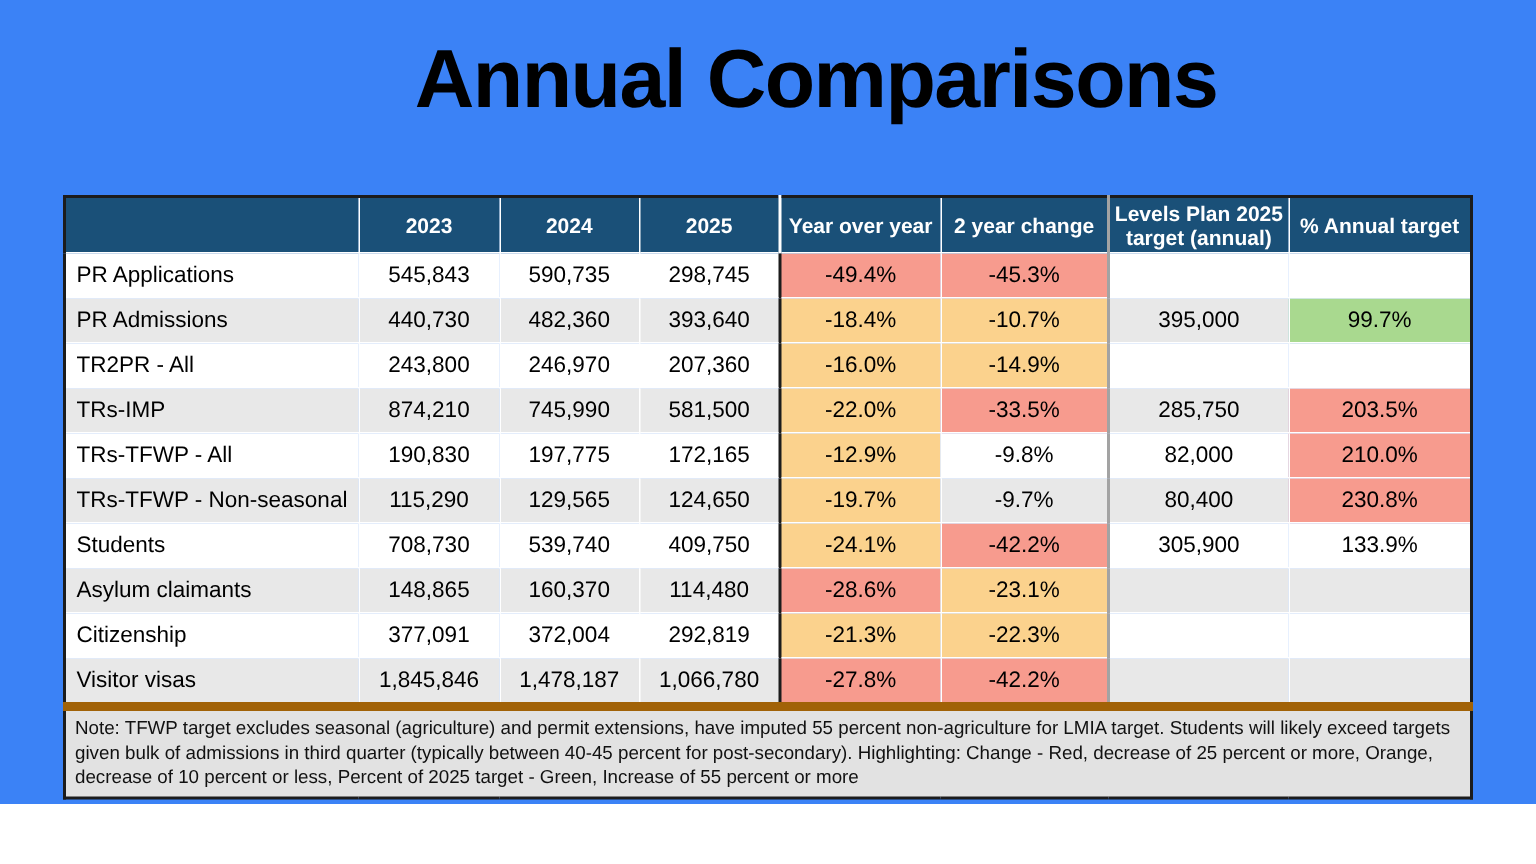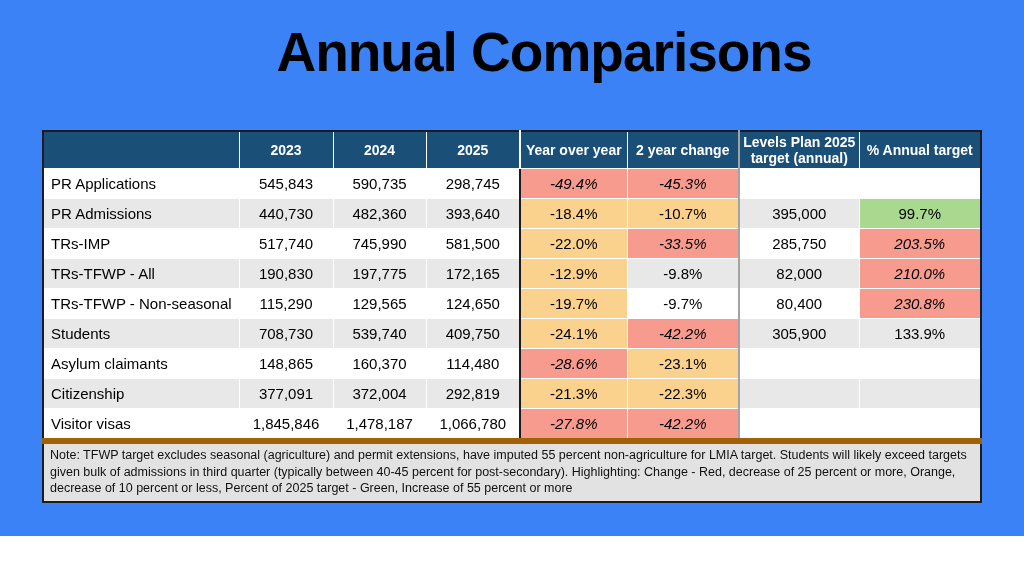--- a/index.html
+++ b/index.html
@@ -21,21 +21,21 @@
     height:36px; padding:0 3px; text-align:center; line-height:1.15;
     border:1px solid #fff;
   }
   th.first { border-left:2px solid #1c1c1c; }
   td {
     font-size:15px; color:#000; height:29px; padding:0 6px;
     text-align:center; border:1px solid #fff; background:#fff;
   }
   td.label { text-align:left; padding-left:7px;margin-left:32px; }
   #body-rows tr:nth-child(even) td { background:var(--row-stripe); }
-  td.hl-red    { background:var(--red-highlight) !important;font-style:italic; }
+  td.hl-red    { background:var(--red-highlight) !important; }
   td.hl-orange { background:var(--orange-highlight) !important; }
   td.hl-green  { background:var(--green-highlight) !important; }
   th.hdr-yoy   { border-left:2px solid #fff; }
   td.col-yoy   { border-left:2px solid #1c1c1c; }
   th.col-levels, td.col-levels { border-left:2px solid #a3a3a3; }
   td.note-cell {
     background:var(--note-bg); text-align:left; font-size:12.5px;
     line-height:1.32; padding:3px 6px 4px 6px; height:auto; color:#111;
     border-top:6px solid #a16207;
   }
@@ -88,22 +88,32 @@
           <td class="label">PR Admissions</td>
           <td>440,730</td>
           <td>482,360</td>
           <td>393,640</td>
           <td class="col-yoy hl-orange">-18.4%</td>
           <td class="hl-orange">-10.7%</td>
           <td class="col-levels">395,000</td>
           <td class="hl-green">99.7%</td>
         </tr>
         <tr>
+          <td class="label">TR2PR - All</td>
+          <td>243,800</td>
+          <td>246,970</td>
+          <td>207,360</td>
+          <td class="col-yoy hl-orange">-16.0%</td>
+          <td class="hl-orange">-14.9%</td>
+          <td class="col-levels"></td>
+          <td></td>
+        </tr>
+        <tr>
           <td class="label">TRs-IMP</td>
-          <td>517,740</td>
+          <td>874,210</td>
           <td>745,990</td>
           <td>581,500</td>
           <td class="col-yoy hl-orange">-22.0%</td>
           <td class="hl-red">-33.5%</td>
           <td class="col-levels">285,750</td>
           <td class="hl-red">203.5%</td>
         </tr>
         <tr>
           <td class="label">TRs-TFWP - All</td>
           <td>190,830</td>

